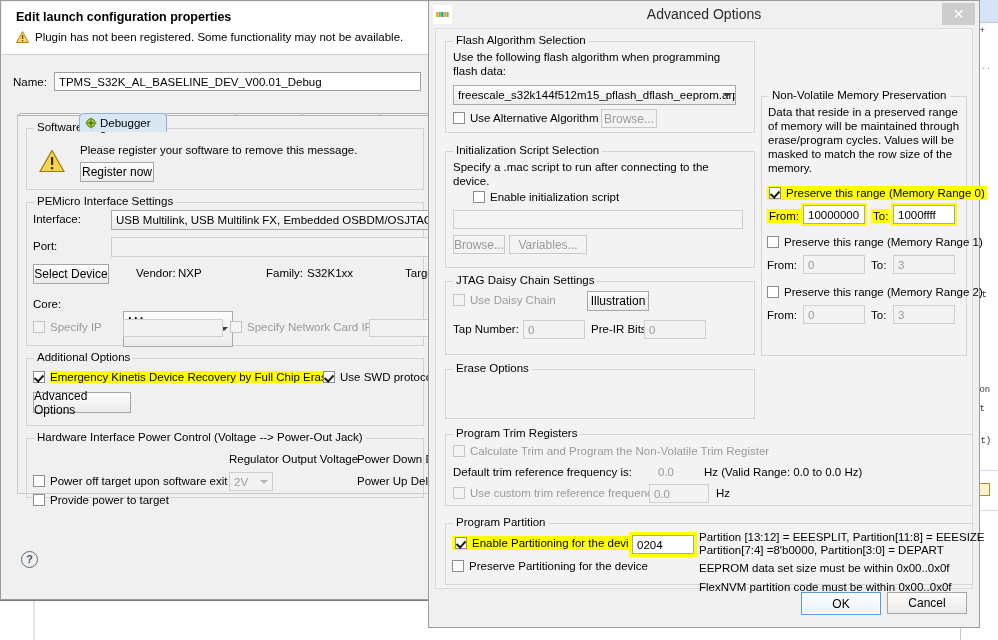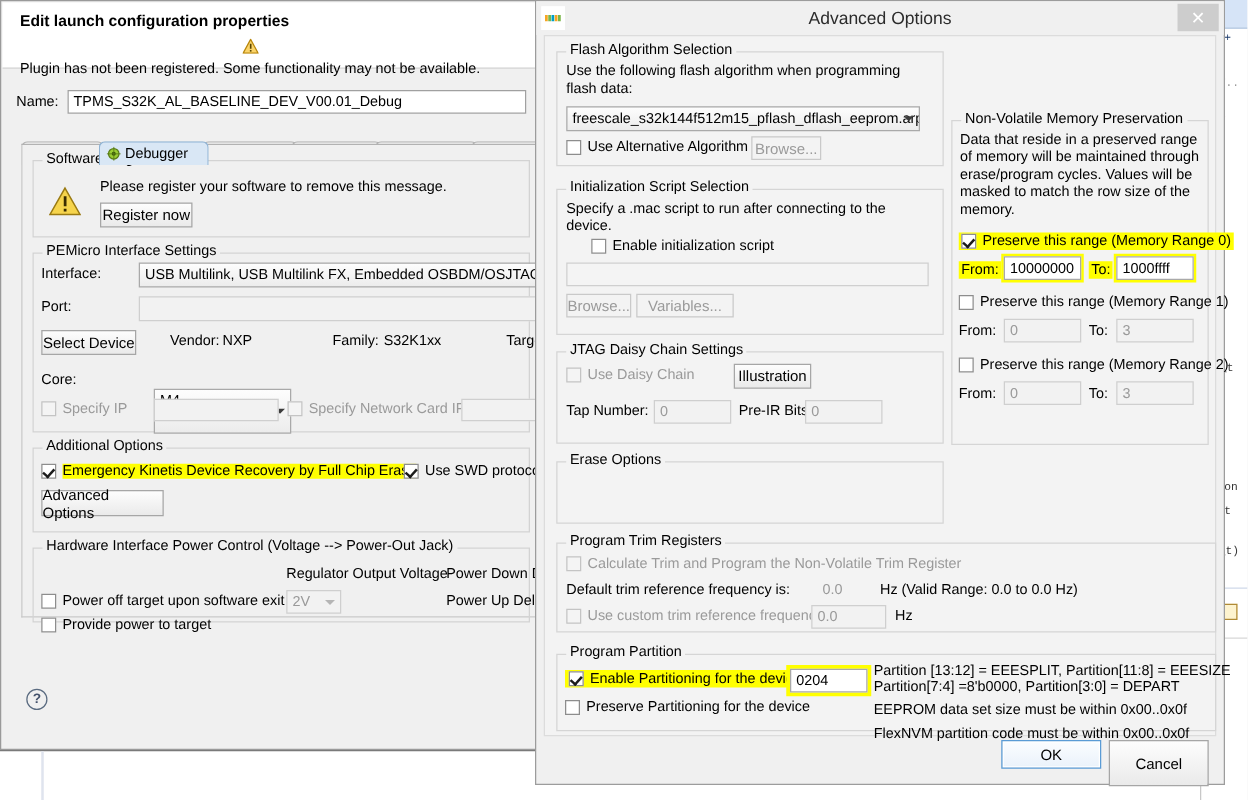--- a/index.html
+++ b/index.html
@@ -17,21 +17,21 @@
   #bg-editor .ruler{position:absolute;left:12px;top:0;width:26px;height:22px;background:#d6e4f7;border-bottom:1px solid #b4c7e0;}
   #bg-editor .gut{position:absolute;left:12px;top:22px;width:1px;height:560px;background:#e4e4e4;}
   #bg-editor .ln{position:absolute;font-size:9px;color:#666;white-space:nowrap;font-family:"Liberation Mono",monospace;}
   #bg-editor .vsep{position:absolute;left:0;top:0;width:1px;height:640px;background:#c8c8c8;}
   #bg-editor .bline{position:absolute;left:12px;width:26px;height:1px;background:#d8d8d8;}
 
   
   #launch-win{left:0;top:0;width:432px;height:600px;background:#f0f0f0;border:1px solid #9a9a9a;box-sizing:border-box;}
   #launch-header{position:absolute;left:1px;top:1px;width:429px;height:52px;background:#ffffff;border-bottom:1px solid #cfcfcf;}
   #launch-title{position:absolute;left:14px;top:8px;font-size:12.5px;font-weight:bold;color:#000;}
-  #launch-warnrow{position:absolute;left:14px;top:29px;display:flex;align-items:center;gap:6px;flex-direction:column;}
+  #launch-warnrow{position:absolute;left:14px;top:29px;display:flex;align-items:center;gap:6px;}
   .warn-tri{width:13px;height:12px;position:relative;}
   .warn-tri svg{display:block;}
   #launch-warntext{font-size:11.5px;color:#000;}
 
   .name-row{position:absolute;left:12px;top:70px;width:408px;height:21px;display:flex;align-items:center;gap:7px;}
   .name-lab{font-size:11.5px;}
   .name-input{flex:1;height:19px;background:#fff;border:1px solid #a0a0a0;box-sizing:border-box;padding:1px 4px;font-size:11.5px;line-height:17px;color:#000;overflow:hidden;white-space:nowrap;}
 
   
   .tabbar{position:absolute;left:16px;top:112px;width:416px;height:19px;padding-left:24px;}
@@ -418,15 +418,15 @@
       <span class="lbl" style="position:absolute;left:5px;top:212px;">From:</span>
       <div class="txt dis" style="position:absolute;left:41px;top:208px;width:62px;height:19px;">0</div>
       <span class="lbl" style="position:absolute;left:109px;top:212px;">To:</span>
       <div class="txt dis" style="position:absolute;left:131px;top:208px;width:62px;height:19px;">3</div>
     </div>
 
   </div>
 
   <div id="adv-footer">
     <div class="btn okbtn" style="position:absolute;left:366px;top:3px;width:80px;height:23px;">OK</div>
-    <div class="btn" style="position:absolute;left:452px;top:3px;width:80px;height:37px;">Cancel</div>
+    <div class="btn" style="position:absolute;left:452px;top:3px;width:80px;height:22px;">Cancel</div>
   </div>
 </div>
 
 </body></html>

